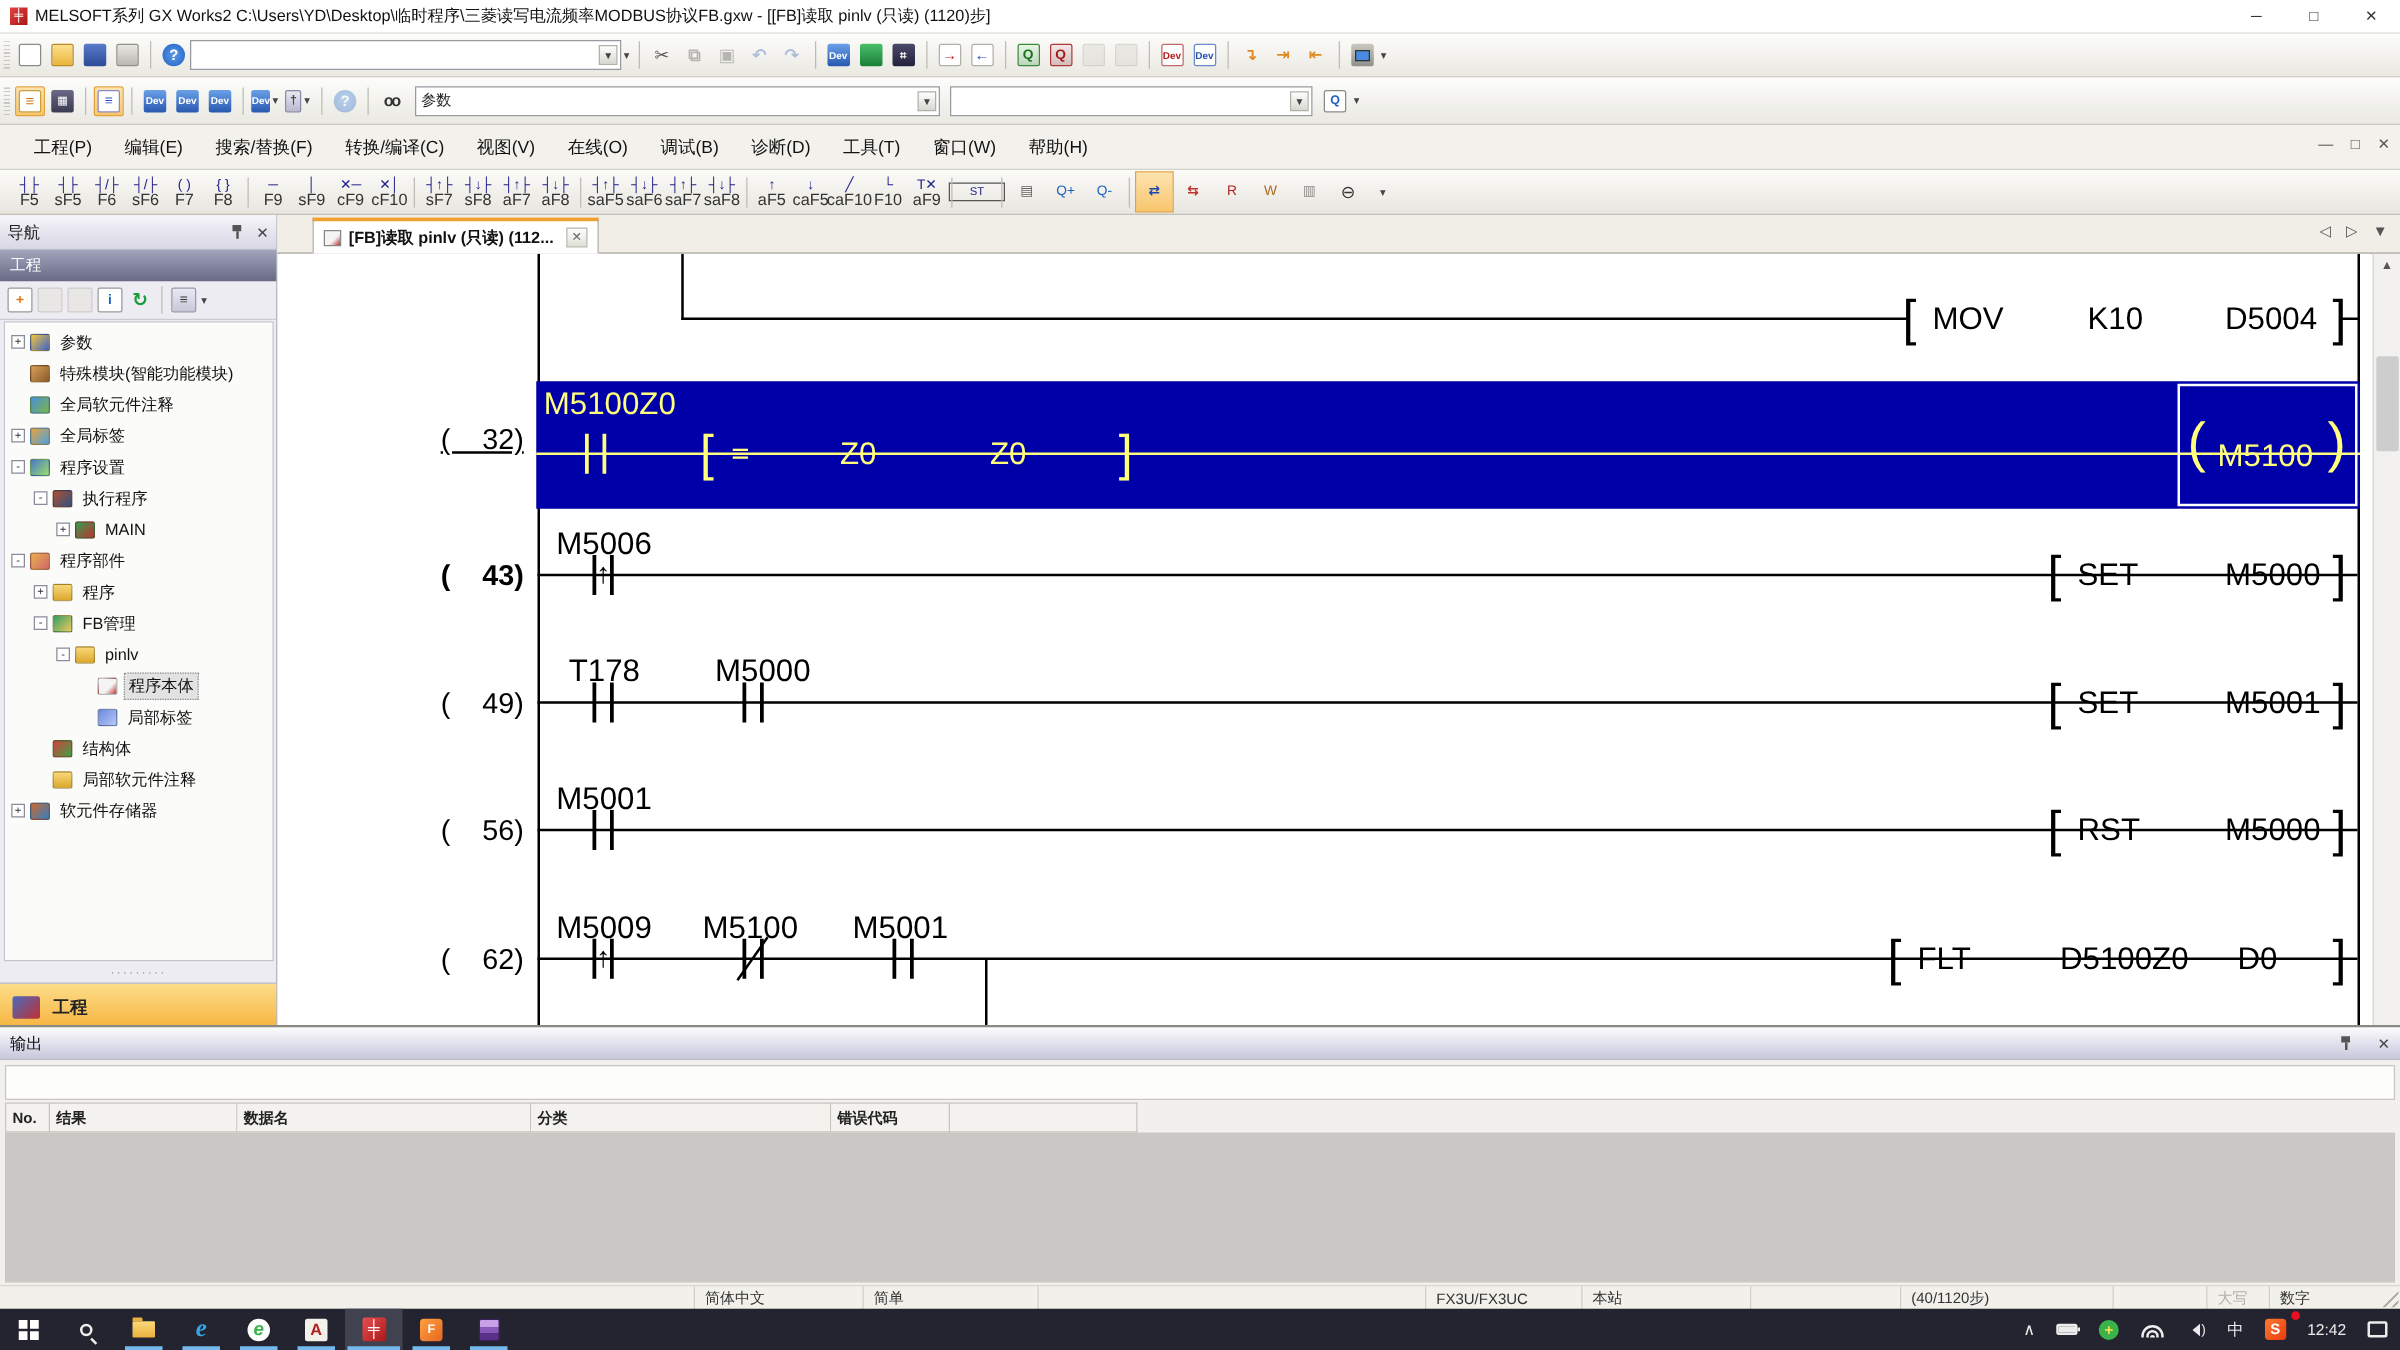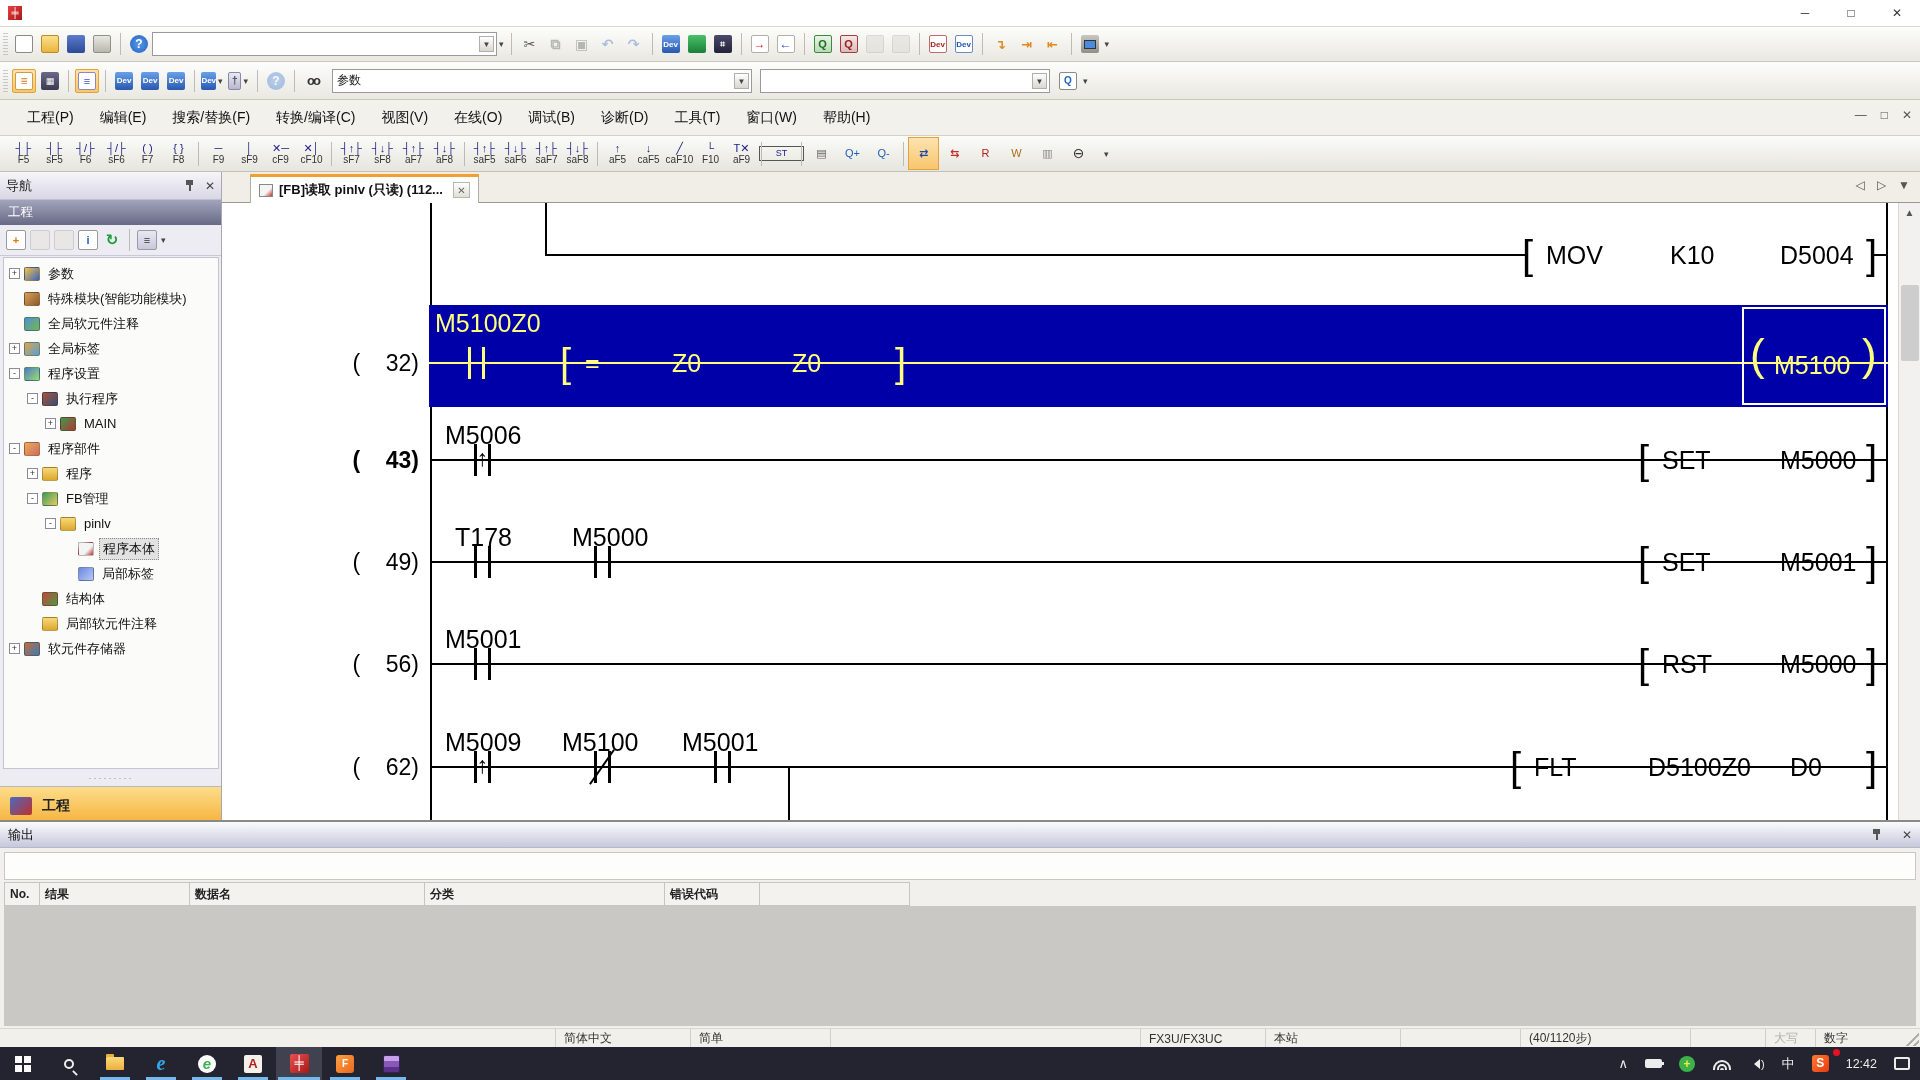--- a/index.html
+++ b/index.html
@@ -67,21 +67,21 @@
   #menubar { position:absolute; left:0; top:100px; width:1920px; height:36px; background:#f2f1ec;
     border-bottom:1px solid #d2d1ca; display:flex; align-items:center; padding-left:14px; }
   .menu-item { font-size:14px; color:#111; padding:6px 13px; }
   #mdi-controls { position:absolute; right:8px; top:108px; display:flex; gap:14px; font-size:12px; color:#555; }
 
   
   #ladtoolbar { position:absolute; left:0; top:136px; width:1920px; height:36px;
     background:linear-gradient(#fbfbf8,#e6e5de); border-bottom:1px solid #c0bfb8; display:flex; align-items:flex-start; padding:1px 0 0 8px; }
   .ltb { width:31px; height:33px; display:flex; flex-direction:column; align-items:center; justify-content:center; border:1px solid transparent; }
   .ltb-sym { font-size:11px; line-height:13px; color:#20208a; white-space:nowrap; }
-  .ltb-key { font-size:10px; line-height:10px; color:#333; }
+  .ltb-key { font-size:13px; line-height:10px; color:#333; }
   .ltb-key:empty { display:none; }
   .ltb.grp { margin-left:9px; position:relative; }
   .ltb.grp::before { content:""; position:absolute; left:-6px; top:4px; width:1px; height:24px; background:#bdbcb4; }
   .ltb.box .ltb-sym { border:1px solid #555; padding:0 16px; font-size:9px; }
   .ltb.act { border-color:#e3a23c; background:linear-gradient(#fde3b0,#f8c66d); }
   .ltb.c1 .ltb-sym{color:#666;} .ltb.c2 .ltb-sym{color:#2060c0;} .ltb.c3 .ltb-sym{color:#2060c0;}
   .ltb.c4 .ltb-sym{color:#1a4ab0; font-weight:bold;} .ltb.c5 .ltb-sym{color:#c03030; font-weight:bold;}
   .ltb.c6 .ltb-sym{color:#b02020;} .ltb.c7 .ltb-sym{color:#b06a20;} .ltb.c8 .ltb-sym{color:#888;}
   .ltb.c9 .ltb-sym{color:#333; font-size:14px;}
   #ladtb-overflow { margin-left:10px; font-size:9px; color:#444; align-self:center; }
@@ -232,20 +232,21 @@
   .ac { width:16px; height:13px; border:2px solid #ececec; border-radius:2px; }
   #reddot { position:absolute; left:1833px; top:1049px; width:7px; height:7px; border-radius:50%; background:#e81123; }
 </style>
 </head>
 <body>
 
 <div id="app">
 
   <div id="titlebar">
     <div class="appicon">╪</div>
+    <div class="ttext">MELSOFT系列 GX Works2 C:\Users\YD\Desktop\临时程序\三菱读写电流频率MODBUS协议FB.gxw - [[FB]读取 pinlv (只读) (1120)步]</div>
     <div id="wincontrols">
       <div class="wc">─</div>
       <div class="wc">□</div>
       <div class="wc close">✕</div>
     </div>
   </div>
 
   <div id="toolbar1" class="tbar">
     <div class="grip"></div>
     <div class="tbtn">
@@ -714,21 +715,21 @@
         <div class="vwire" style="left:321px; top:0; height:53px;"></div>
         <div class="wire" style="left:321px; top:51px; width:983px;"></div>
         <div class="wire" style="left:1648px; top:51px; width:16px;"></div>
         <span class="bracket" style="left:1298px; top:32px;">[</span>
         <span class="itext" style="left:1322px; top:38px;">MOV</span>
         <span class="itext" style="left:1446px; top:38px;">K10</span>
         <span class="itext" style="left:1556px; top:38px;">D5004</span>
         <span class="bracket" style="left:1642px; top:32px;">]</span>
       </div>
 
-      <span class="rnum" style="top:147px;">(    32)</span>
+      <span class="rnum" style="top:135px;text-decoration:underline;">(    32)</span>
       <div id="selrow">
         <span class="devlbl" style="left:6px; top:4px;">M5100Z0</span>
         <div class="wire" style="left:0; top:57px; width:1459px;"></div>
         <div class="contact" style="left:39px; top:42px;"></div>
         <span class="bracket" style="left:131px; top:38px;">[</span>
         <span class="itext" style="left:156px; top:44px;">=</span>
         <span class="itext" style="left:243px; top:44px;">Z0</span>
         <span class="itext" style="left:363px; top:44px;">Z0</span>
         <span class="bracket" style="left:466px; top:38px;">]</span>
         <div id="selbox">

